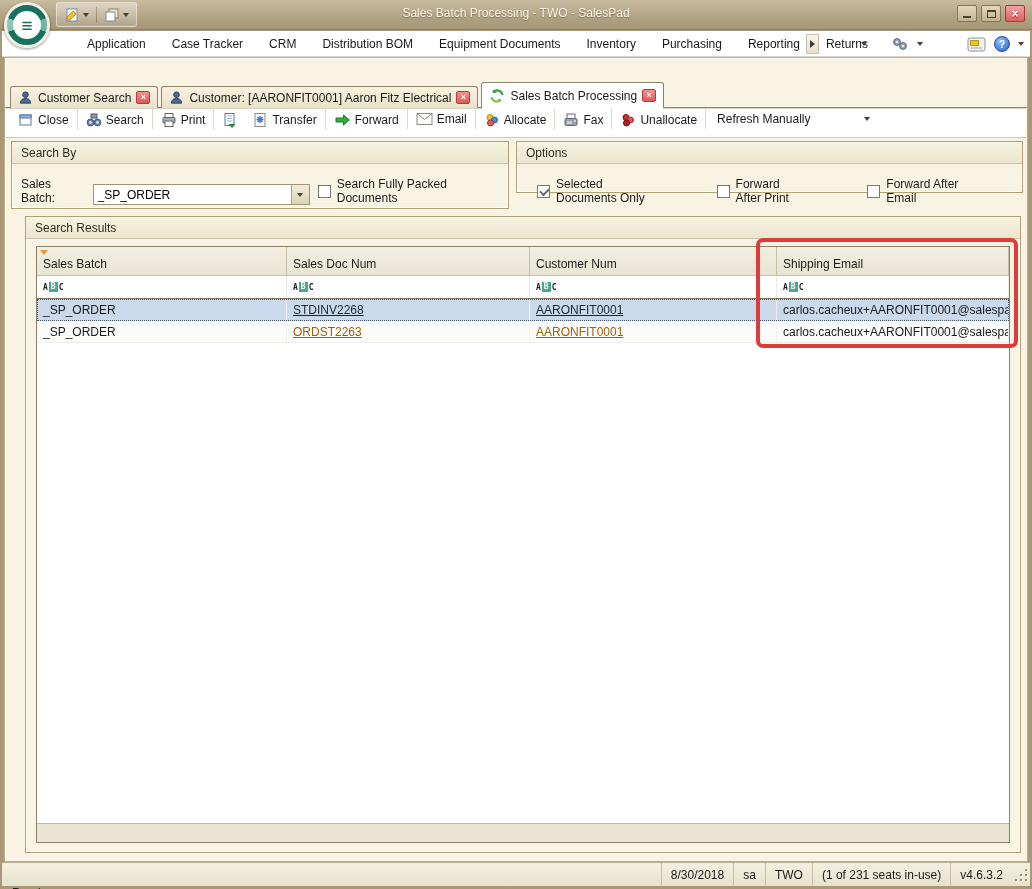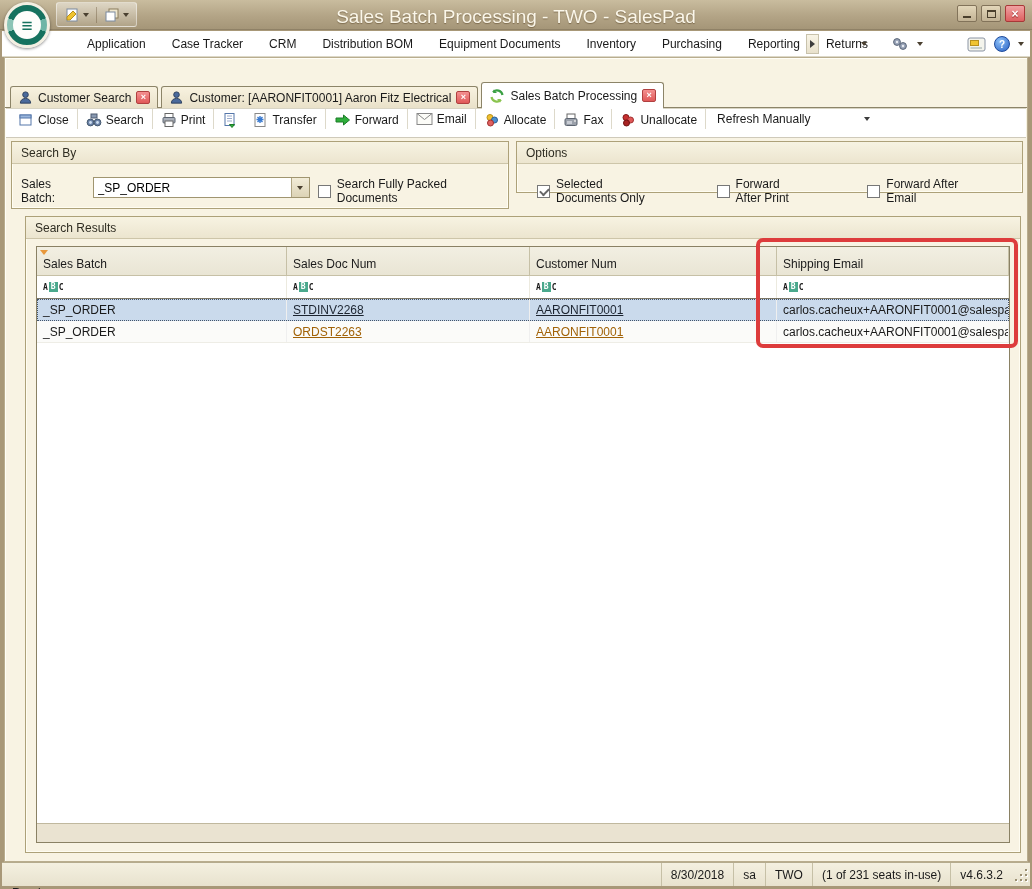--- a/index.html
+++ b/index.html
@@ -2,21 +2,21 @@
 <html><head>
 <meta charset="utf-8">
 <style>
   * { margin:0; padding:0; box-sizing:border-box; }
   html,body { width:1032px; height:889px; font-family:"Liberation Sans", sans-serif; }
   #page { position:relative; width:1032px; height:889px; background:#a89878; overflow:hidden; font-size:12px; color:#1a1a1a; }
 
   
   .titlebar { position:absolute; top:0; left:0; right:0; height:30px;
     background:linear-gradient(#c9bc9e,#b3a486 55%,#a59678); border-bottom:1px solid #8f8166; }
-  .title-text { position:absolute; left:0; right:0; top:6px; text-align:center; font-size:19px;
+  .title-text { position:absolute; left:0; right:0; top:6px; text-align:center; font-size:12px;
     color:#fbf7ea; text-shadow:0 1px 1px rgba(90,70,40,.55); }
   .qat { position:absolute; left:56px; top:2px; height:25px; display:flex; align-items:center; gap:2px;
     background:linear-gradient(rgba(255,255,255,.42),rgba(255,255,255,.10)); border:1px solid rgba(255,255,255,.45); border-radius:3px; padding:0 4px; }
   .qat-btn { display:flex; align-items:center; gap:3px; padding:2px 3px; border-radius:2px; }
   .qat-sep { width:1px; height:16px; background:rgba(90,70,40,.35); margin:0 2px; }
   .dd { width:0; height:0; border-left:3px solid transparent; border-right:3px solid transparent; border-top:4px solid #4a4030; display:inline-block; }
   .win-controls { position:absolute; right:7px; top:5px; display:flex; gap:4px; }
   .win-btn { width:20px; height:17px; border:1px solid #82735a; border-radius:2px;
     background:linear-gradient(#e3d7ba,#c2b294); display:flex; align-items:center; justify-content:center; }
   .win-btn .minbar { width:8px; height:2px; background:#4a3f2c; margin-top:7px; }
@@ -66,21 +66,21 @@
   .refresh-combo .dd { border-top-color:#3c3c3c; }
 
   
   .group { position:absolute; border:1px solid #ada179; box-shadow:inset 0 0 0 1px #fffdf2; background:#f8f3e3; }
   .group-header { height:22px; background:linear-gradient(#f7f3e2,#ece5cf); border-bottom:1px solid #cdc5a9;
     display:flex; align-items:center; padding-left:9px; color:#2f2d22; }
   .g-searchby { left:6px;  top:83px; width:498px; height:68px; }
   .g-options  { left:511px; top:83px; width:507px; height:52px; }
   .g-results  { left:6px; top:158px; right:6px; bottom:8px;margin-left:14px; }
 
-  .searchby-body { display:flex; align-items:flex-start; padding:13px 8px 0 9px; gap:8px; }
+  .searchby-body { display:flex; align-items:flex-end; padding:13px 8px 0 9px; gap:8px; }
   .combo { display:flex; width:230px; height:21px; border:1px solid #a09570; background:#fff; }
   .combo-input { flex:1; border:none; outline:none; padding:0 4px; font:12px "Liberation Sans",sans-serif; background:#fff; }
   .combo-btn { width:18px; background:linear-gradient(#f2ecd8,#dcd3b6); border-left:1px solid #b0a582;
     display:flex; align-items:center; justify-content:center; }
   .check-row { display:flex; align-items:center; gap:6px; }
   .checkbox { width:13px; height:13px; border:1px solid #777; background:#fff; position:relative; flex:none; }
   .checkbox.checked::after { content:""; position:absolute; left:2px; top:2px; width:7px; height:4px;
     border-left:2px solid #666; border-bottom:2px solid #666; transform:rotate(-45deg); }
   .options-body { display:flex; align-items:center; padding:13px 0 0 20px; gap:0; }
   .options-body .check-row { margin-right:62px; }

